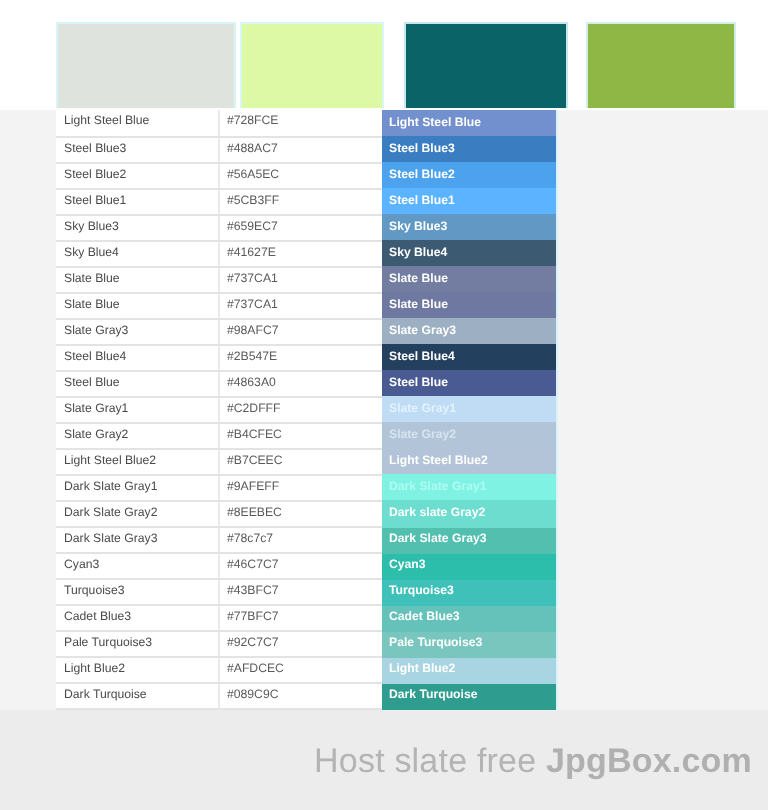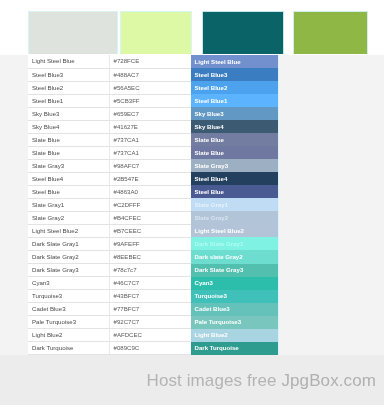--- a/index.html
+++ b/index.html
@@ -111,21 +111,21 @@
   }
   #footer-text {
     position: absolute;
     right: 8px;
     top: 16px;
     font-size: 17px;
     color: #b4b4b4;
     letter-spacing: 0.1px;
     white-space: nowrap;
   }
-  #footer-text .brand { font-weight: normal; color: #b0b0b0; }
+  #footer-text .brand { font-weight: bold; color: #b0b0b0; }
 </style>
 </head>
 <body>
 
 <div id="swatch-strip">
   <div class="swatch s0" style="background: rgb(223, 227, 222);"></div>
   <div class="swatch s1" style="background: rgb(221, 249, 166);"></div>
   <div class="swatch s2" style="background: rgb(10, 99, 102);"></div>
   <div class="swatch s3" style="background: rgb(143, 183, 70);"></div>
 </div>
@@ -259,15 +259,15 @@
             <td class="c-hex">#3EA99F</td>
             <td class="c-chip" style="background: rgb(62, 169, 159); color: rgb(255, 255, 255);">Light Sea Green</td>
           </tr>
         </tbody>
     </table>
   </div>
 </div>
 
 <div id="footer">
   <div id="footer-text">
-    <span>Host images free </span><span class="brand">JpgBox.com</span>
+    <span>Host slate free </span><span class="brand">JpgBox.com</span>
   </div>
 </div>
 
 </body></html>

